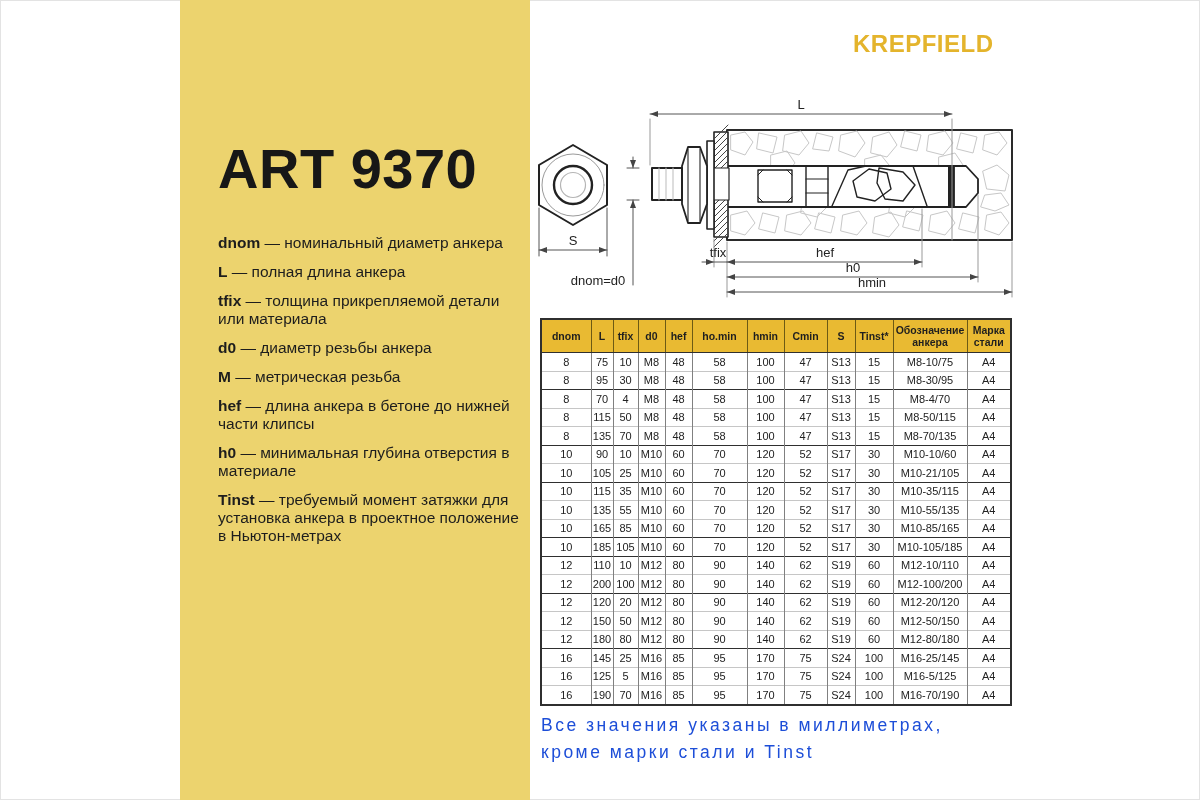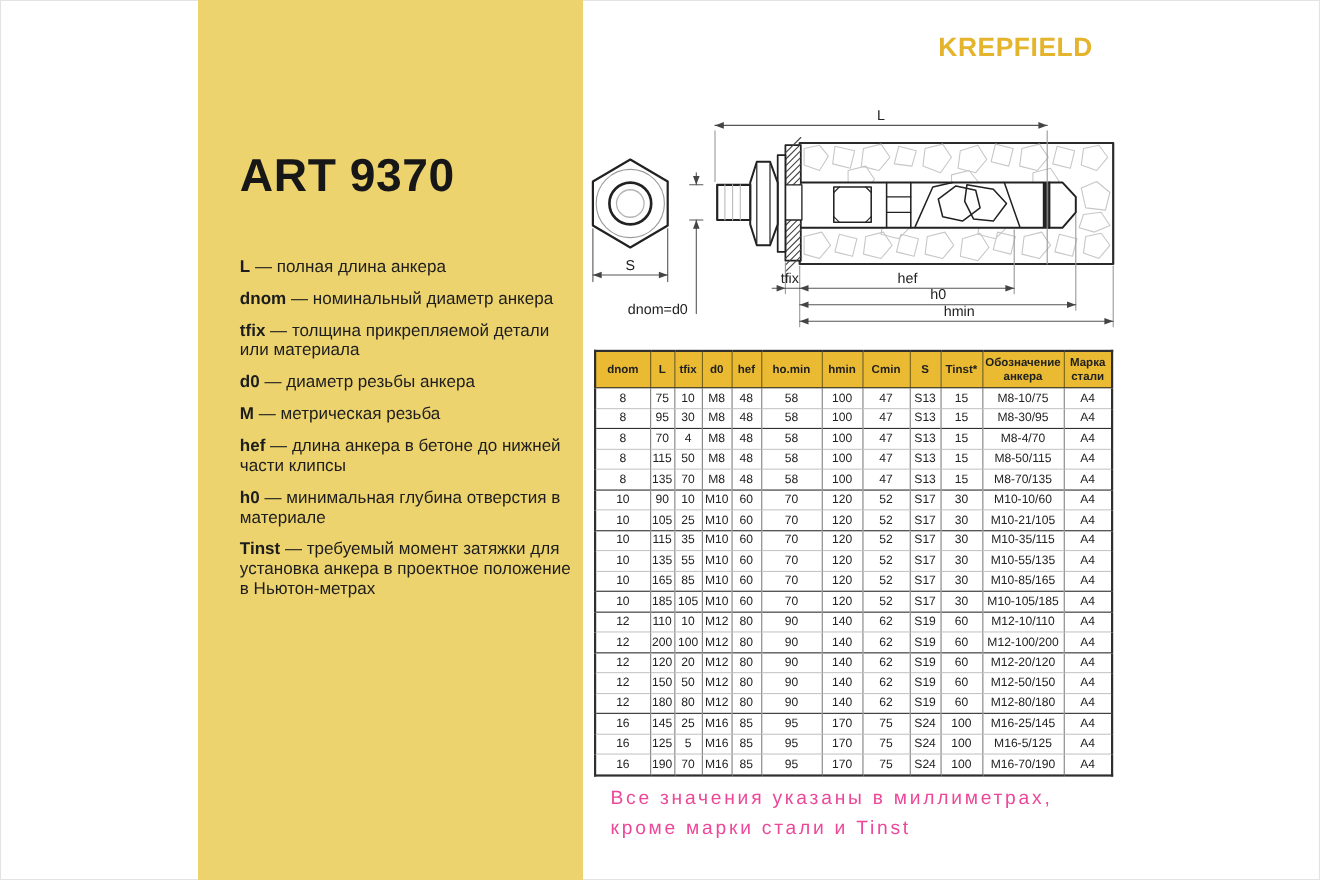--- a/index.html
+++ b/index.html
@@ -11,21 +11,21 @@
   }
   .frame{position:absolute;inset:0;box-shadow:inset 0 0 0 1px #e3e3e3;}
 
   
   .panel{
     position:absolute;left:180px;top:0;width:350px;height:800px;
     background:var(--panel-bg,#ecd36e);
   }
   .panel h1{
     position:absolute;left:38px;top:136px;margin:0;
-    font-size:42px;font-weight:800;letter-spacing:.5px;color:#171717;
+    font-size:56px;font-weight:800;letter-spacing:.5px;color:#171717;
   }
   .defs{
     position:absolute;left:38px;top:234px;width:302px;
     font-size:15.5px;line-height:18px;color:#1d1d1d;
   }
   .def{margin-bottom:11px;}
   .def b{font-weight:700;}
 
   
   .logo{
@@ -63,33 +63,33 @@
   .spec-table thead th:last-child{border-right:2px solid #2f2f2f;}
   .spec-table tbody tr td:first-child{border-left:2px solid #2f2f2f;}
   .spec-table tbody tr td:last-child{border-right:2px solid #2f2f2f;}
   .spec-table tbody tr:last-child td{border-bottom:2px solid #2f2f2f;}
   .spec-table thead tr th{border-bottom:1.6px solid #2f2f2f;}
 
   
   .note{
     position:absolute;left:541px;top:712px;width:560px;
     font-size:17.5px;line-height:1.55;letter-spacing:2.5px;
-    color:#ec4899;white-space:pre-line;margin-left:14px;
+    color:#1d4ed8;white-space:pre-line;
   }
 </style>
 </head>
 <body style="--panel-bg: #ecd36e; --header-bg: #e9ba32; --logo-color: #e4b42c;">
 
 <div class="frame"></div>
 
 <div class="panel">
   <h1>ART 9370</h1>
   <div class="defs">
+      <div class="def"><b>dnom</b> — номинальный диаметр анкера</div>
       <div class="def"><b>L</b> — полная длина анкера</div>
-      <div class="def"><b>dnom</b> — номинальный диаметр анкера</div>
       <div class="def"><b>tfix</b> — толщина прикрепляемой детали или материала</div>
       <div class="def"><b>d0</b> — диаметр резьбы анкера</div>
       <div class="def"><b>M</b> — метрическая резьба</div>
       <div class="def"><b>hef</b> — длина анкера в бетоне до нижней части клипсы</div>
       <div class="def"><b>h0</b> — минимальная глубина отверстия в материале</div>
       <div class="def"><b>Tinst</b> — требуемый момент затяжки для установка анкера в проектное положение в Ньютон-метрах</div>
     </div>
 </div>
 
 <div class="logo">KREPFIELD</div>

